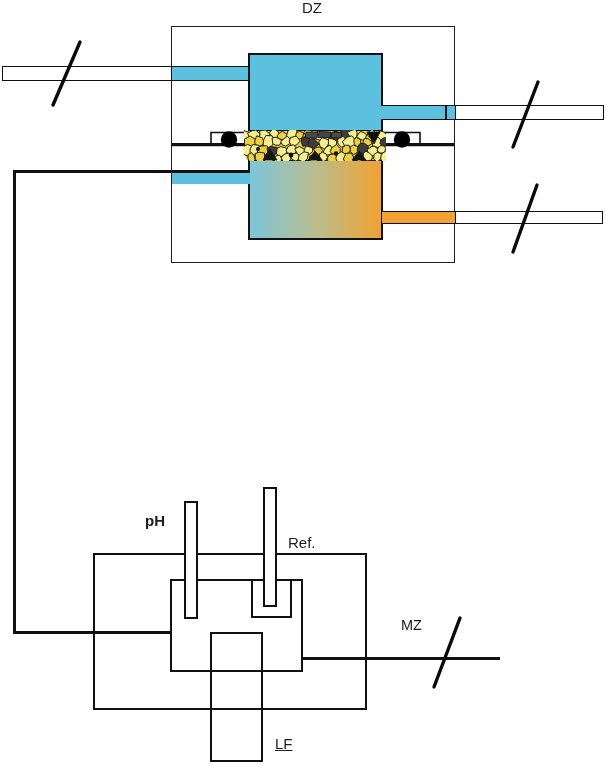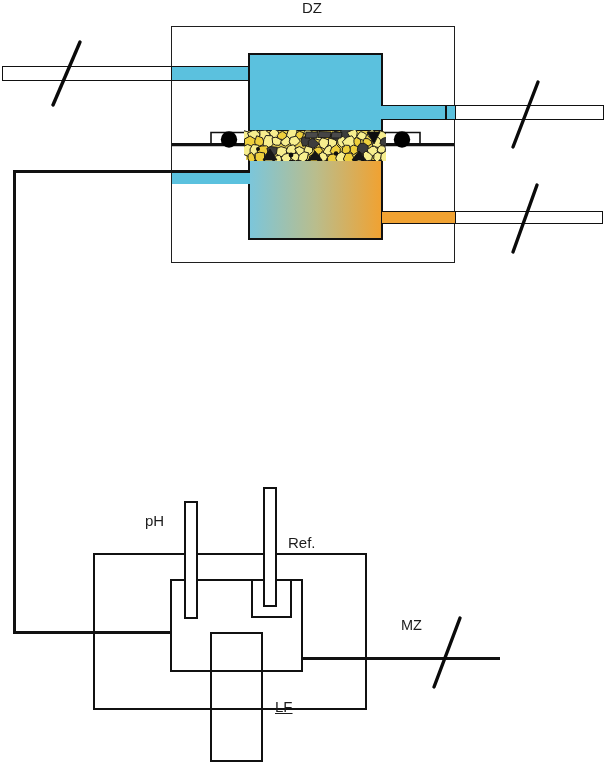--- a/index.html
+++ b/index.html
@@ -40,24 +40,24 @@
   .mc-outer{left:93px;top:553px;width:274px;height:157px;border:2.8px solid #111;z-index:2;}
   .mc-inner{left:170px;top:579px;width:133px;height:93px;border:2.8px solid #111;z-index:3;}
   .lf-tube{left:210px;top:632px;width:53px;height:130px;border:2.8px solid #111;z-index:3;}
   .ref-well{left:251px;top:579px;width:41px;height:39px;border-left:2.8px solid #111;border-right:2.8px solid #111;border-bottom:2.8px solid #111;z-index:4;}
   .ph-electrode{left:184px;top:501px;width:14px;height:118px;border:2.5px solid #111;background:#fff;z-index:5;}
   .ref-electrode{left:263px;top:487px;width:14px;height:120px;border:2.5px solid #111;background:#fff;z-index:5;}
   .mz-out-line{left:303px;top:657px;width:197px;height:3px;background:#111;z-index:2;}
 
   
   .lbl-dz{left:295px;top:-1px;width:34px;text-align:center;font-size:15px;}
-  .lbl-ph{left:145px;top:512px;}
+  .lbl-ph{left:145px;top:512px;font-weight:bold;}
   .lbl-ref{left:288px;top:534px;}
   .lbl-mz{left:401px;top:617px;font-size:14.5px;}
-  .lbl-lf{left:275px;top:698px;text-decoration:underline;}
+  .lbl-lf{left:275px;top:735px;text-decoration:underline;}
 
   
   #overlay{position:absolute;left:0;top:0;width:606px;height:766px;z-index:6;pointer-events:none;}
 </style>
 </head>
 <body>
 
 <div id="stage">
 
   <div class="lbl lbl-dz">DZ</div>

